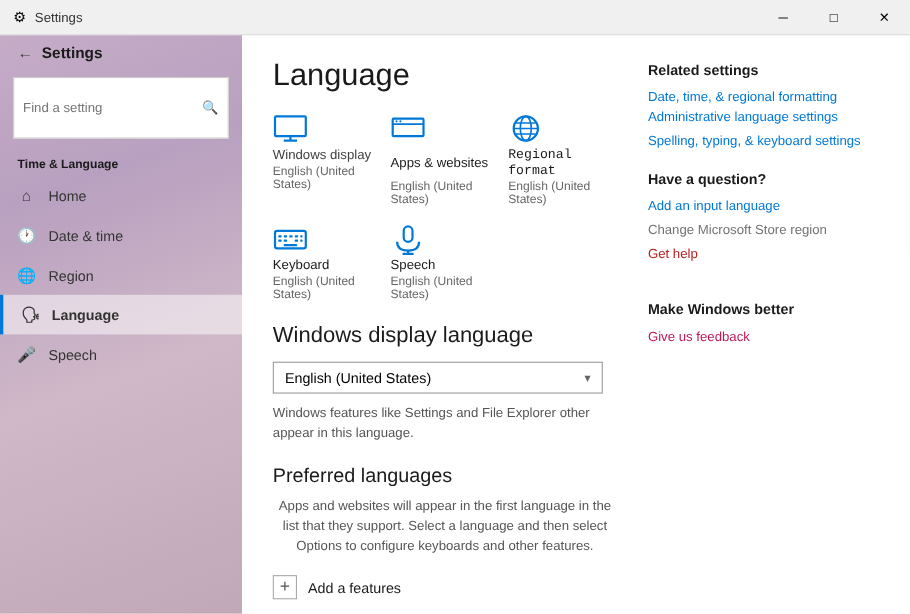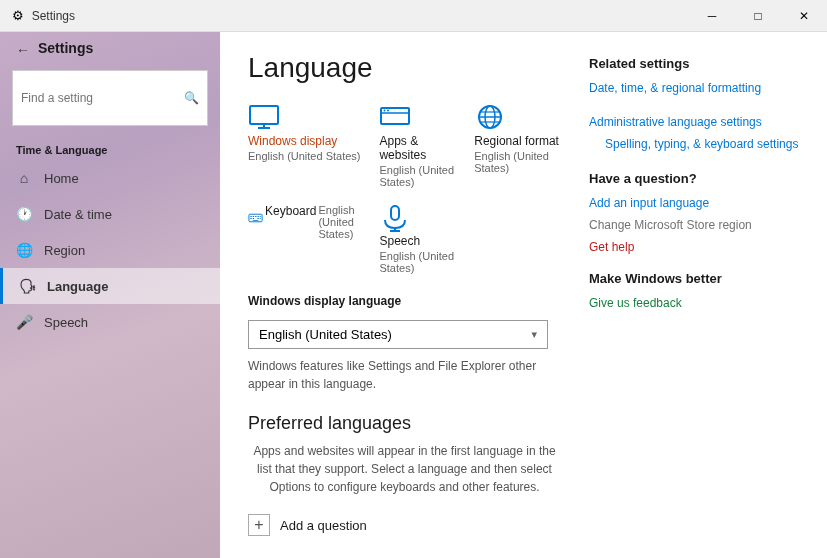--- a/index.html
+++ b/index.html
@@ -62,21 +62,21 @@
       <h1 style="font-size:28px;font-weight:300;color:#1a1a1a;margin-bottom:20px;">Language</h1>
 
       <div style="display:grid;grid-template-columns:repeat(3,1fr);gap:16px 8px;margin-bottom:20px;">
 
         <div style="display:flex;flex-direction:column;cursor:pointer;gap:2px;">
           <svg width="32" height="28" viewBox="0 0 32 28">
             <rect x="2" y="2" width="28" height="18" rx="1" fill="none" stroke="#0078d7" stroke-width="2"></rect>
             <line x1="16" y1="20" x2="16" y2="24" stroke="#0078d7" stroke-width="2"></line>
             <line x1="10" y1="24" x2="22" y2="24" stroke="#0078d7" stroke-width="2"></line>
           </svg>
-          <span style="font-size:12px;color:#c2410c;">Windows display</span>
+          <span style="font-size:12px;color:#404040;">Windows display</span>
           <span style="font-size:11px;color:#666;">English (United States)</span>
         </div>
 
         <div style="display:flex;flex-direction:column;cursor:pointer;gap:2px;justify-content:space-between;">
           <svg width="32" height="28" viewBox="0 0 32 28">
             <rect x="2" y="4" width="28" height="16" rx="1" fill="none" stroke="#0078d7" stroke-width="2"></rect>
             <line x1="2" y1="9" x2="30" y2="9" stroke="#0078d7" stroke-width="1.5"></line>
             <circle cx="5.5" cy="6.5" r="1" fill="#0078d7"></circle>
             <circle cx="9" cy="6.5" r="1" fill="#0078d7"></circle>
           </svg>
@@ -85,25 +85,25 @@
         </div>
 
         <div style="display:flex;flex-direction:column;cursor:pointer;gap:2px;">
           <svg width="32" height="28" viewBox="0 0 32 28">
             <circle cx="16" cy="13" r="11" fill="none" stroke="#0078d7" stroke-width="2"></circle>
             <ellipse cx="16" cy="13" rx="5" ry="11" fill="none" stroke="#0078d7" stroke-width="1.5"></ellipse>
             <line x1="5" y1="13" x2="27" y2="13" stroke="#0078d7" stroke-width="1.5"></line>
             <line x1="7" y1="8" x2="25" y2="8" stroke="#0078d7" stroke-width="1.2"></line>
             <line x1="7" y1="18" x2="25" y2="18" stroke="#0078d7" stroke-width="1.2"></line>
           </svg>
-          <span style="font-size:12px;color:#1a1a1a;">Regional format</span>
-          <span style="font-size:11px;color:#666;">English (United States)</span>
-        </div>
-
-        <div style="display:flex;flex-direction:row;cursor:pointer;gap:2px;">
+          <span style="font-size:12px;color:#1a1a1a;font-family:Liberation Mono, monospace;">Regional format</span>
+          <span style="font-size:11px;color:#666;">English (United States)</span>
+        </div>
+
+        <div style="display:flex;flex-direction:column;cursor:pointer;gap:2px;">
           <svg width="32" height="28" viewBox="0 0 32 28">
             <rect x="2" y="6" width="28" height="16" rx="2" fill="none" stroke="#0078d7" stroke-width="2"></rect>
             <rect x="5" y="10" width="3" height="2" rx="0.5" fill="#0078d7"></rect>
             <rect x="10" y="10" width="3" height="2" rx="0.5" fill="#0078d7"></rect>
             <rect x="15" y="10" width="3" height="2" rx="0.5" fill="#0078d7"></rect>
             <rect x="20" y="10" width="3" height="2" rx="0.5" fill="#0078d7"></rect>
             <rect x="25" y="10" width="2" height="2" rx="0.5" fill="#0078d7"></rect>
             <rect x="5" y="14" width="3" height="2" rx="0.5" fill="#0078d7"></rect>
             <rect x="10" y="14" width="3" height="2" rx="0.5" fill="#0078d7"></rect>
             <rect x="10" y="18" width="12" height="2" rx="0.5" fill="#0078d7"></rect>
@@ -120,35 +120,35 @@
             <path d="M6 16 Q6 24 16 24 Q26 24 26 16" fill="none" stroke="#0078d7" stroke-width="2"></path>
             <line x1="16" y1="24" x2="16" y2="27" stroke="#0078d7" stroke-width="2"></line>
             <line x1="11" y1="27" x2="21" y2="27" stroke="#0078d7" stroke-width="2"></line>
           </svg>
           <span style="font-size:12px;color:#1a1a1a;">Speech</span>
           <span style="font-size:11px;color:#666;">English (United States)</span>
         </div>
       </div>
 
       <div style="margin-bottom:20px;">
-        <h2 style="font-size:12px;font-weight:700;color:#1a1a1a;margin-bottom:12px;">Windows display language</h2>
+        <h2 style="font-size:20px;font-weight:400;color:#1a1a1a;margin-bottom:12px;">Windows display language</h2>
         <div style="display:flex;align-items:center;justify-content:space-between;border:1px solid #999;padding:6px 10px;background:white;cursor:pointer;width:300px;margin-bottom:8px;">
           <span style="font-size:13px;">English (United States)</span>
           <span style="font-size:11px;color:#666;">▾</span>
         </div>
         <p style="font-size:12px;color:#555;line-height:1.5;max-width:400px;">Windows features like Settings and File Explorer other appear in this language.</p>
       </div>
 
       <div>
         <h2 style="font-size:18px;font-weight:400;color:#1a1a1a;margin-bottom:8px;">Preferred languages</h2>
         <p style="font-size:12px;color:#555;margin-bottom:14px;line-height:1.5;max-width:440px;text-align:center;">Apps and websites will appear in the first language in the list that they support. Select a language and then select Options to configure keyboards and other features.</p>
 
         <div style="display:flex;align-items:center;gap:10px;cursor:pointer;margin-bottom:12px;padding:4px 0;">
           <div style="width:22px;height:22px;border:1px solid #aaa;display:flex;align-items:center;justify-content:center;font-size:16px;color:#555;">+</div>
-          <span style="font-size:13px;color:#1a1a1a;">Add a question</span>
+          <span style="font-size:13px;color:#1a1a1a;">Add a features</span>
         </div>
 
         <div style="display:flex;align-items:center;gap:10px;padding:8px 0;border-bottom:1px solid #f0f0f0;cursor:pointer;">
           <span style="font-size:18px;color:#444;">A<sup style="font-size:10px;">Z</sup></span>
           <span style="font-size:13px;flex:1;">English (United States)</span>
           <div style="display:flex;gap:6px;color:#555;font-size:12px;">
             <svg width="16" height="16" viewBox="0 0 16 16">
                 <circle cx="8" cy="8" r="6" fill="none" stroke="#555" stroke-width="1.5"></circle>
                 <line x1="4" y1="8" x2="12" y2="8" stroke="#555" stroke-width="1"></line>
                 <ellipse cx="8" cy="8" rx="3" ry="6" fill="none" stroke="#555" stroke-width="1"></ellipse>
@@ -182,32 +182,32 @@
                 <line x1="12" y1="3" x2="12" y2="5" stroke="#555" stroke-width="1.2"></line>
               </svg>
           </div>
         </div>
       </div>
     </div>
 
     <div style="width:210px;flex-shrink:0;padding-top:4px;">
       <div style="margin-bottom:20px;">
         <div style="font-size:13px;font-weight:600;color:#1a1a1a;margin-bottom:10px;">Related settings</div>
-        <a href="#" style="font-size:12px;color:#0078d7;display:block;margin-bottom:20px;text-decoration:none;">Date, time, &amp; regional formatting</a>
+        <a href="#" style="font-size:12px;color:#0078d7;display:block;margin-bottom:4px;text-decoration:none;">Date, time, &amp; regional formatting</a>
         <a href="#" style="font-size:12px;color:#0078d7;display:block;margin-bottom:8px;text-decoration:none;">Administrative language settings</a>
-        <a href="#" style="font-size:12px;color:#0078d7;display:block;margin-bottom:8px;text-decoration:none;margin-left:16px;">Spelling, typing, &amp; keyboard settings</a>
-      </div>
-
-      <div style="margin-bottom:17px;">
+        <a href="#" style="font-size:12px;color:#0078d7;display:block;margin-bottom:8px;text-decoration:none;">Spelling, typing, &amp; keyboard settings</a>
+      </div>
+
+      <div style="margin-bottom:36px;">
         <div style="font-size:13px;font-weight:600;color:#1a1a1a;margin-bottom:10px;">Have a question?</div>
         <a href="#" style="font-size:12px;color:#0078d7;display:block;margin-bottom:8px;text-decoration:none;">Add an input language</a>
         <a href="#" style="font-size:12px;color:#737373;display:block;margin-bottom:8px;text-decoration:none;">Change Microsoft Store region</a>
         <a href="#" style="font-size:12px;color:#b91c1c;display:block;margin-bottom:8px;text-decoration:none;">Get help</a>
       </div>
 
       <div>
         <div style="font-size:13px;font-weight:700;color:#1a1a1a;margin-bottom:10px;">Make Windows better</div>
-        <a href="#" style="font-size:12px;color:#15803d;display:block;margin-bottom:8px;text-decoration:none;">Give us feedback</a>
+        <a href="#" style="font-size:12px;color:#be185d;display:block;margin-bottom:8px;text-decoration:none;">Give us feedback</a>
       </div>
     </div>
 
   </div>
 </div>
 
 </body></html>

